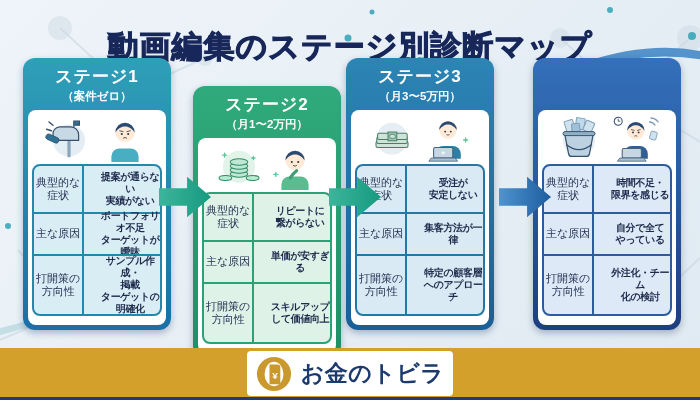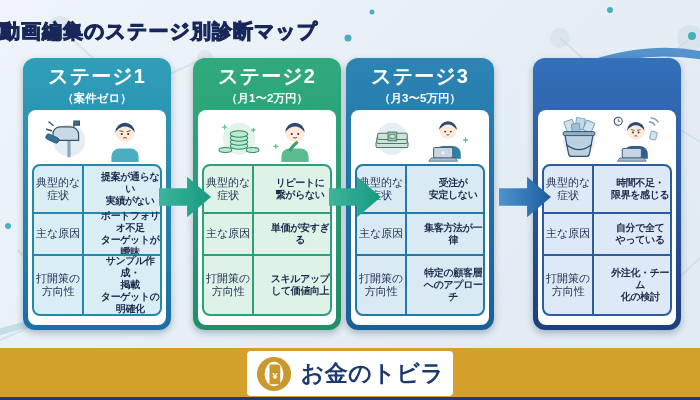--- a/index.html
+++ b/index.html
@@ -1,28 +1,28 @@
 <!DOCTYPE html>
 <html><head>
 <meta charset="utf-8">
 <style>
   html,body{margin:0;padding:0;}
   .stage-root{position:relative;width:700px;height:400px;overflow:hidden;
     font-family:"Liberation Sans","DejaVu Sans",sans-serif;
     background:linear-gradient(135deg,#eef4f9 0%,#e6eef5 55%,#dfeaf2 100%);}
   .deco{position:absolute;inset:0;z-index:0;}
-  .main-title{position:absolute;top:5px;left:0;right:0;z-index:2;
-    font-size:20px;font-weight:bold;letter-spacing:1px;color:var(--title-c);
+  .main-title{position:absolute;top:5px;left:0;right:0;z-index:2;text-align:center;
+    font-size:31px;font-weight:bold;letter-spacing:1px;color:var(--title-c);
     -webkit-text-stroke:1.1px var(--title-c);}
   .card{position:absolute;top:58px;width:148px;height:272px;z-index:2;border-radius:12px;
     background:linear-gradient(180deg,var(--c1),var(--c2));
     box-shadow:0 3px 7px rgba(20,40,80,.3);}
   .card-head{height:52px;display:flex;flex-direction:column;justify-content:center;
     align-items:center;color:#fff;}
-  .stage-title{font-size:20px;font-weight:bold;letter-spacing:1px;}
+  .stage-title{font-size:17px;font-weight:bold;letter-spacing:1px;}
   .stage-sub{font-size:11.5px;font-weight:bold;margin-top:1px;white-space:nowrap;}
   .card-body{position:absolute;left:5px;right:5px;top:52px;bottom:5px;background:#fff;
     border-radius:8px;padding:2px 4px 0 4px;}
   .icon-row{height:52px;display:flex;align-items:center;justify-content:center;gap:8px;}
   .icon-row svg{width:48px;height:48px;}
   .tbl{display:grid;grid-template-columns:40% 60%;grid-template-rows:46px 42px 60px;
     background:var(--cell);border:2px solid var(--bd);border-radius:8px;overflow:hidden;}
   .cell{display:flex;align-items:center;justify-content:center;text-align:center;
     white-space:pre-line;color:#1f2b4d;line-height:1.2;}
   .cell:nth-child(n+3){border-top:2px solid var(--bd);}
@@ -111,21 +111,21 @@
         <div class="cell lab">打開策の
 方向性</div>
         <div class="cell val">サンプル作成・
 掲載
 ターゲットの
 明確化</div>
       </div>
     </div>
   </section>
 
-  <section class="card" style="left: 193px; --c1: #30aa7c; --c2: #1f8f66; --bd: #2aa176; --cell: #def2e7;">
+  <section class="card" style="left: 193px; margin-top: 28px; --c1: #30aa7c; --c2: #1f8f66; --bd: #2aa176; --cell: #def2e7;">
     <header class="card-head">
       <div class="stage-title">ステージ2</div>
       <div class="stage-sub">（月1〜2万円）</div>
     </header>
     <div class="card-body">
       <div class="icon-row">
         <svg viewBox="0 0 60 60">
           <circle cx="30" cy="31" r="20" fill="#e2f3ea"></circle>
           <g fill="#bfe8d2" stroke="#2e8c66" stroke-width="1.3">
             <ellipse cx="30" cy="40" rx="11" ry="4"></ellipse>

